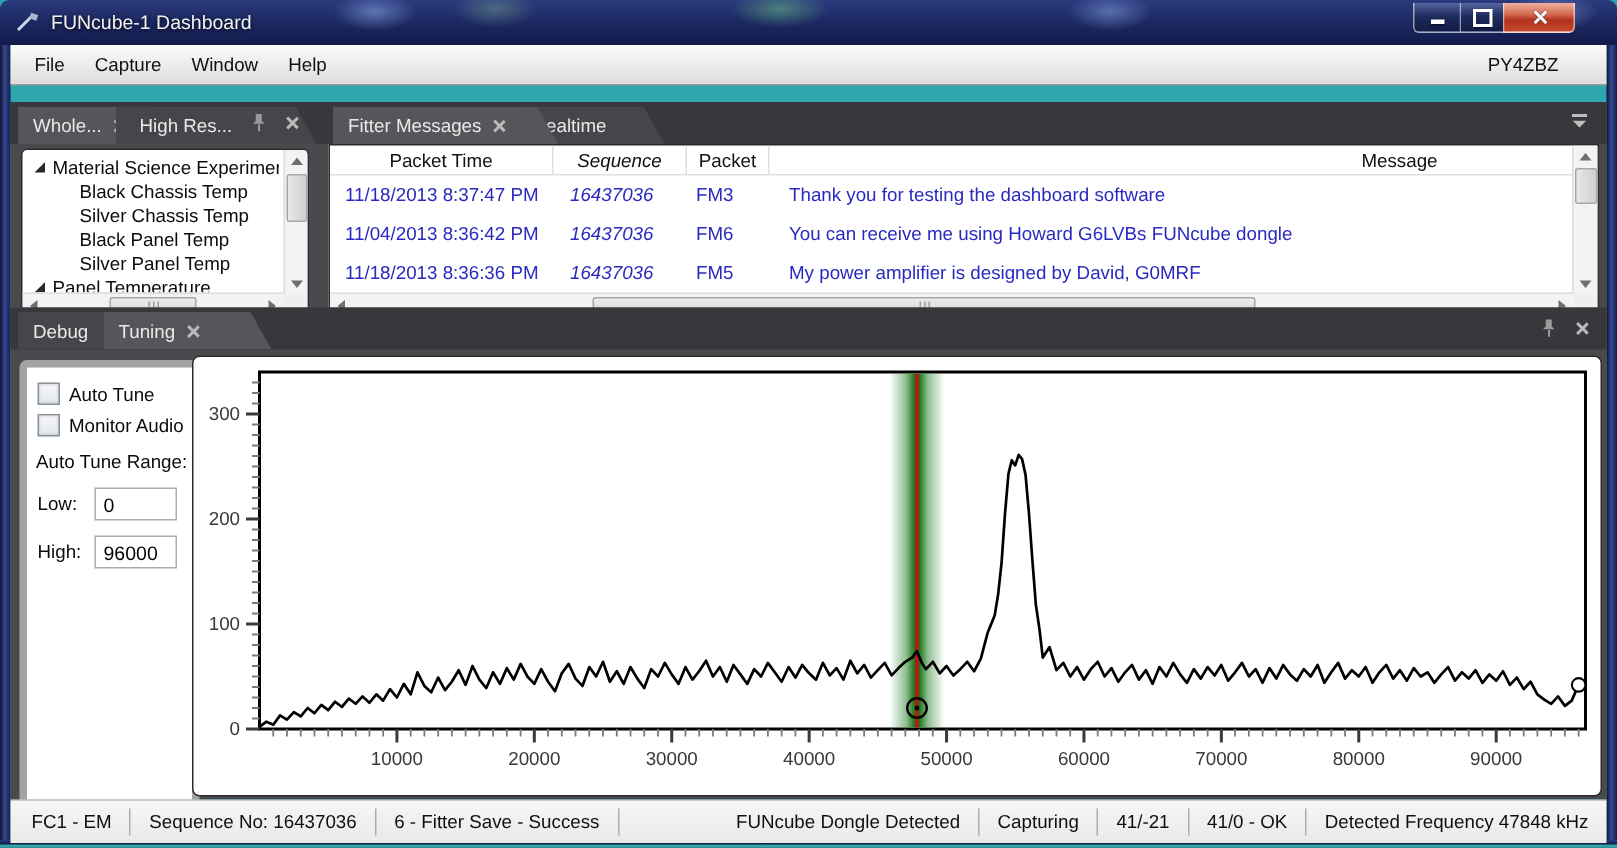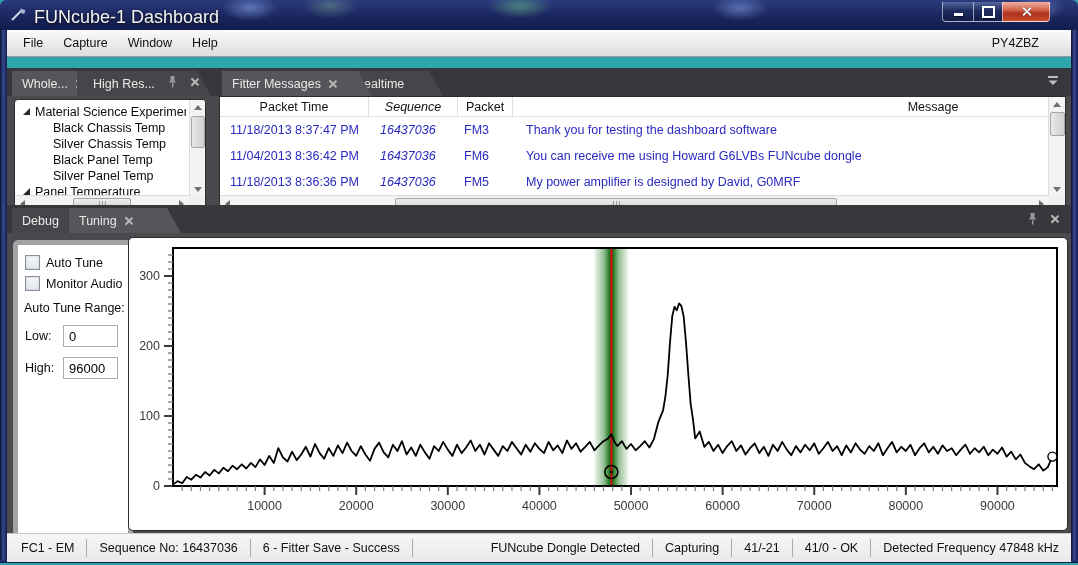--- a/index.html
+++ b/index.html
@@ -11,21 +11,21 @@
     background:
       radial-gradient(40px 18px at 250px 8px, rgba(140,170,235,.55), transparent 70%),
       radial-gradient(40px 18px at 330px 6px, rgba(150,200,160,.35), transparent 70%),
       radial-gradient(46px 18px at 520px 6px, rgba(120,220,140,.45), transparent 70%),
       radial-gradient(40px 18px at 740px 8px, rgba(140,170,235,.5), transparent 70%),
       radial-gradient(44px 18px at 1035px 8px, rgba(150,180,240,.5), transparent 70%),
       linear-gradient(#2b3a7d 0%,#1d2a64 45%,#121b4c 100%);
     border-radius:6px 6px 0 0;color:#f2f2f2;}
   .title-icon{position:absolute;left:11px;top:8px;width:15px;height:13px;}
   .title-icon svg{display:block}
-  .title-text{position:absolute;left:34px;top:7px;font-size:18px;
+  .title-text{position:absolute;left:34px;top:7px;font-size:13px;
     text-shadow:0 1px 3px rgba(0,0,0,.9);}
   .winbtns{position:absolute;right:28px;top:2px;display:flex;}
   .winbtn{height:19px;border:1px solid rgba(255,255,255,.55);border-top:none;
     background:linear-gradient(rgba(120,140,190,.55),rgba(30,45,90,.6) 45%,rgba(15,25,60,.7));
     display:flex;align-items:center;justify-content:center;}
   .winbtn.min{width:30px;border-radius:0 0 0 4px;}
   .winbtn.max{width:28px;border-left:none;border-right:none;}
   .winbtn.close{width:46px;border-radius:0 0 4px 0;
     background:linear-gradient(#f0b0a0,#d4694f 40%,#b03220 60%,#c54a2d);}
   .glyph-min{width:9px;height:3px;background:#fff;box-shadow:0 1px 1px rgba(0,0,0,.6);margin-top:6px;}

